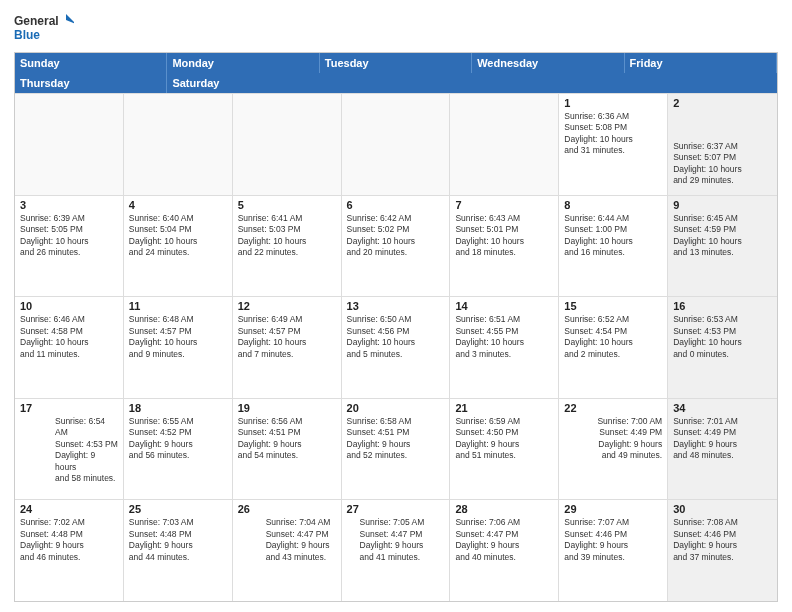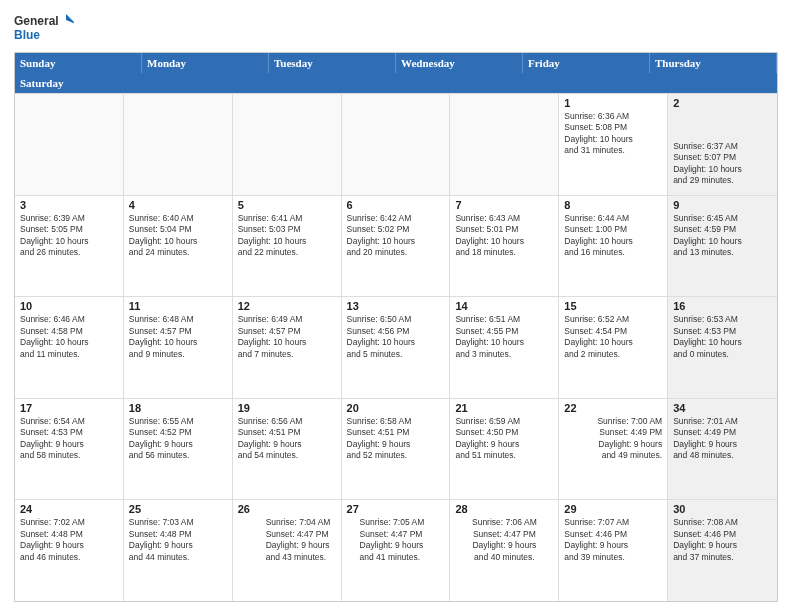--- a/index.html
+++ b/index.html
@@ -41,23 +41,22 @@
       color: #555;
     }
     .calendar {
       flex: 1;
       display: flex;
       flex-direction: column;
       border: 1px solid #ccc;
     }
     .cal-header-row {
       display: grid;
-      grid-template-columns: repeat(6, 1fr);
+      grid-template-columns: repeat(5, 1fr);
       background: #2f6db5;
-      font-family: Liberation Serif, serif;
     }
     .cal-header-cell {
       color: #fff;
       font-size: 11px;
       font-weight: bold;
       padding: 4px 5px;
       text-align: left;
       border-right: 1px solid #5a90cc;
     }
     .cal-header-cell:last-child { border-right: none; }
@@ -244,21 +243,21 @@
             <div class="day-num">16</div>
             <div class="day-info" style="white-space: pre-line;">Sunrise: 6:53 AM
 Sunset: 4:53 PM
 Daylight: 10 hours
 and 0 minutes.</div>
           </div>
         </div>
         <div class="cal-row">
           <div class="cal-cell">
             <div class="day-num">17</div>
-            <div class="day-info" style="white-space: pre-line;">Sunrise: 6:54 AM
+            <div class="day-info" style="white-space: pre-line; margin-left: 35px;">Sunrise: 6:54 AM
 Sunset: 4:53 PM
 Daylight: 9 hours
 and 58 minutes.</div>
           </div>
           <div class="cal-cell">
             <div class="day-num">18</div>
             <div class="day-info" style="white-space: pre-line;">Sunrise: 6:55 AM
 Sunset: 4:52 PM
 Daylight: 9 hours
 and 56 minutes.</div>
@@ -323,21 +322,21 @@
           </div>
           <div class="cal-cell">
             <div class="day-num">27</div>
             <div class="day-info" style="white-space: pre-line; margin-left: 13px;">Sunrise: 7:05 AM
 Sunset: 4:47 PM
 Daylight: 9 hours
 and 41 minutes.</div>
           </div>
           <div class="cal-cell">
             <div class="day-num">28</div>
-            <div class="day-info" style="white-space: pre-line; text-align: center;">Sunrise: 7:06 AM
+            <div class="day-info" style="white-space: pre-line;">Sunrise: 7:06 AM
 Sunset: 4:47 PM
 Daylight: 9 hours
 and 40 minutes.</div>
           </div>
           <div class="cal-cell">
             <div class="day-num">29</div>
             <div class="day-info" style="white-space: pre-line;">Sunrise: 7:07 AM
 Sunset: 4:46 PM
 Daylight: 9 hours
 and 39 minutes.</div>

